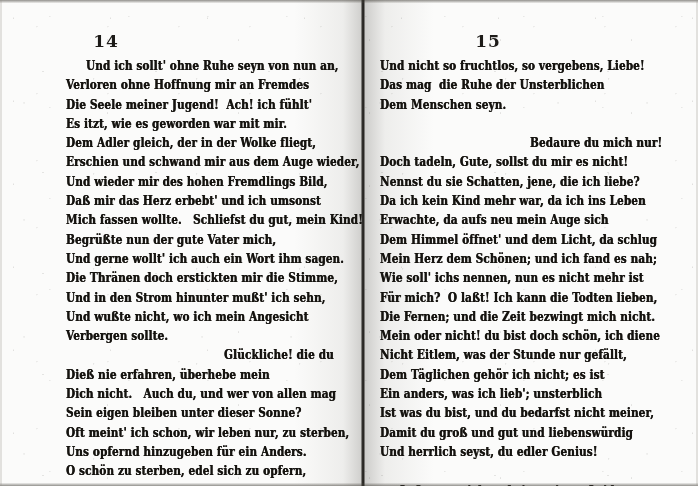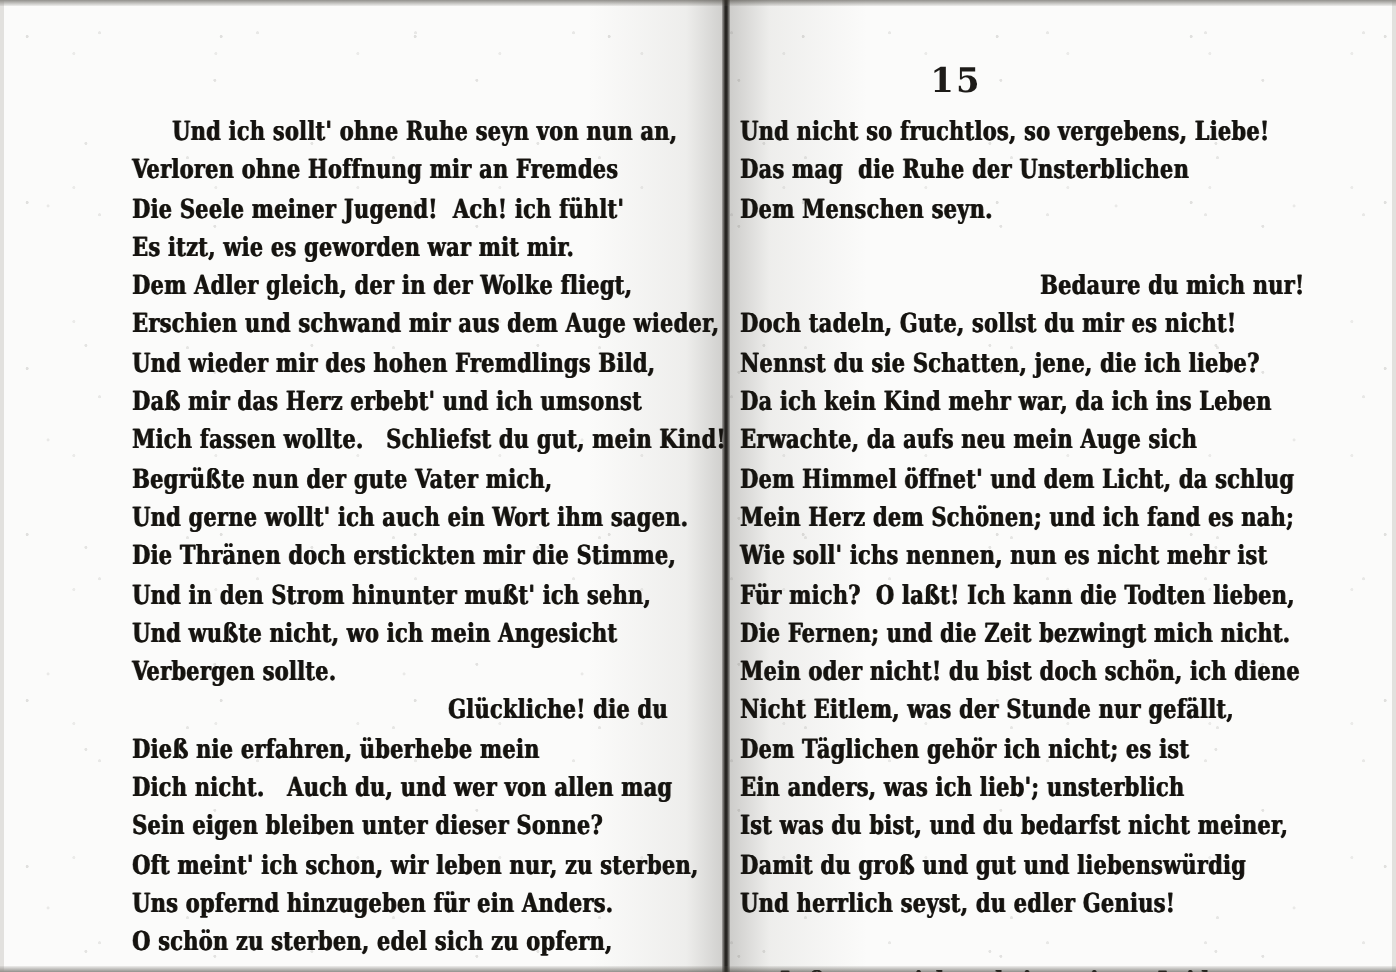--- a/index.html
+++ b/index.html
@@ -80,21 +80,21 @@
   .scan-edge-side.right { right: 0; }
 
   
   .page {
     position: absolute;
     top: 0;
     height: 486px;
     box-sizing: border-box;
   }
   #page-verso  { left: 0;   width: 362px; }
-  #page-recto  { left: 352px; width: 332px; border-radius: 23px; }
+  #page-recto  { left: 362px; width: 332px; border-radius: 23px; }
 
   .page-number {
     position: absolute;
     top: 31px;
     font-family: "DejaVu Serif", serif;
     font-weight: bold;
     font-size: 17px;
     letter-spacing: 1px;
     color: #1d1b18;
   }
@@ -151,20 +151,21 @@
 </style>
 </head>
 <body>
 
 <div id="scan">
 
   <div id="paper-left"></div>
   <div id="paper-right"></div>
 
   <div class="page" id="page-verso">
+    <div class="page-number">14</div>
     <div class="verse-block" id="verso-lines">
         <div class="line indent-para"><span class="t">Und ich sollt' ohne Ruhe seyn von nun an,</span></div>
         <div class="line"><span class="t">Verloren ohne Hoffnung mir an Fremdes</span></div>
         <div class="line"><span class="t">Die Seele meiner Jugend!  Ach! ich fühlt'</span></div>
         <div class="line"><span class="t">Es itzt, wie es geworden war mit mir.</span></div>
         <div class="line"><span class="t">Dem Adler gleich, der in der Wolke fliegt,</span></div>
         <div class="line"><span class="t">Erschien und schwand mir aus dem Auge wieder,</span></div>
         <div class="line"><span class="t">Und wieder mir des hohen Fremdlings Bild,</span></div>
         <div class="line"><span class="t">Daß mir das Herz erbebt' und ich umsonst</span></div>
         <div class="line"><span class="t">Mich fassen wollte.   Schliefst du gut, mein Kind!</span></div>

